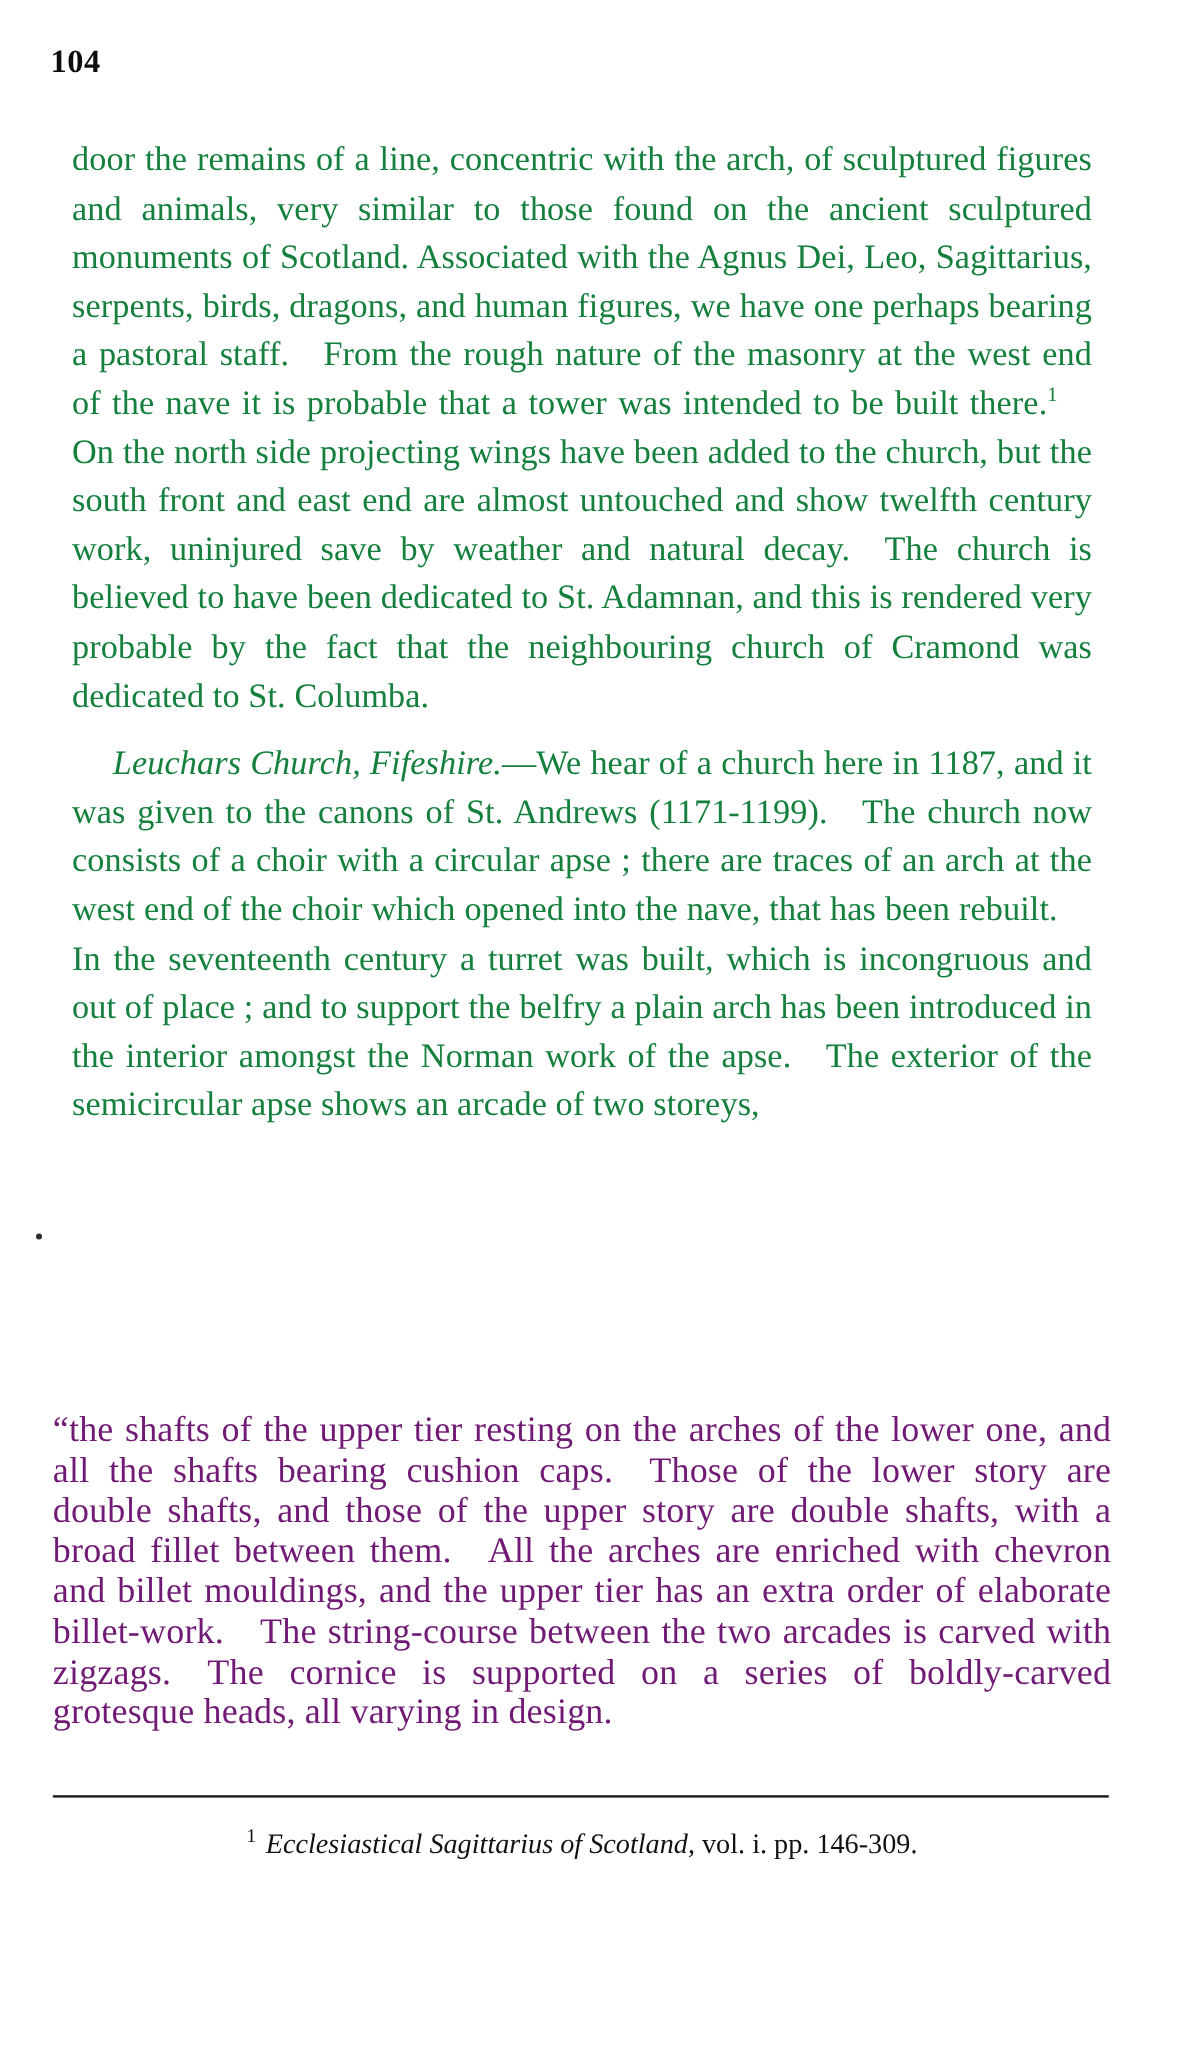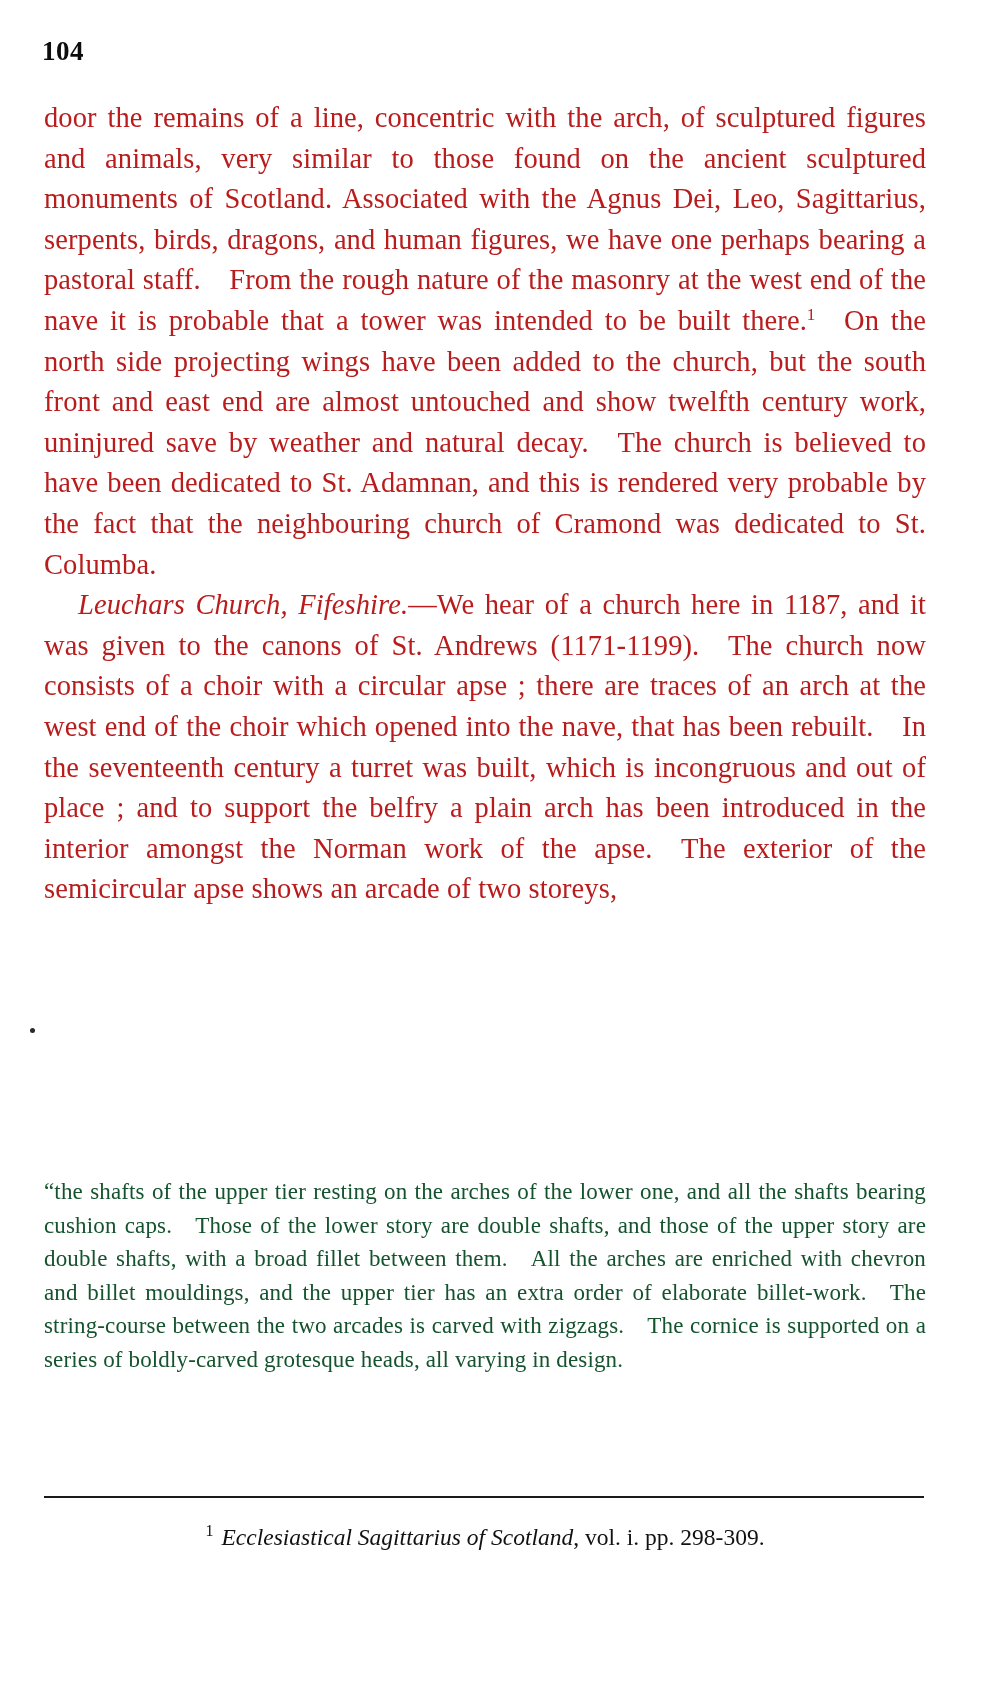--- a/index.html
+++ b/index.html
@@ -48,26 +48,26 @@
     color: #0d0d0d;
     padding-right: 60px;
   }
   .body-block {
     position: absolute;
     left: 40px;
     top: 98px;
     width: 882px;
   }
   p.main {
-    margin: 0;
+    margin: 16px;
     font-size: 28.5px;
     line-height: 40.6px;
     text-align: justify;
     text-justify: inter-word;
-    color: #b91c1c;
+    color: #15803d;
     letter-spacing: 0.1px;
   }
   p.main + p.main {
     margin-top: 0;
   }
   .indent {
     text-indent: 34px;
   }
   .sup {
     font-size: 17px;
@@ -78,25 +78,25 @@
     font-style: italic;
   }
   .quote-block {
     position: absolute;
     left: 40px;
     top: 1175px;
     width: 882px;
   }
   p.quote {
     margin: 0;
-    font-size: 23px;
+    font-size: 30px;
     line-height: 33.6px;
     text-align: justify;
     text-justify: inter-word;
-    color: #14532d;
+    color: #701a75;
     letter-spacing: 0.15px;
   }
   .rule {
     position: absolute;
     left: 40px;
     top: 1496px;
     width: 880px;
     height: 2px;
     background: #1a1a1a;
   }
@@ -144,15 +144,15 @@
   </div>
 
   <div class="margin-dot"></div>
 
   <div class="quote-block">
     <p class="quote">“the shafts of the upper tier resting on the arches of the lower one, and all the shafts bearing cushion caps. Those of the lower story are double shafts, and those of the upper story are double shafts, with a broad fillet between them. All the arches are enriched with chevron and billet mouldings, and the upper tier has an extra order of elaborate billet-work. The string-course between the two arcades is carved with zigzags. The cornice is supported on a series of boldly-carved grotesque heads, all varying in design.</p>
   </div>
 
   <div class="rule"></div>
 
-  <div class="footnote"><span class="fn-mark">1</span><span class="fn-title">Ecclesiastical Sagittarius of Scotland</span><span>, vol. i. pp. 298-309.</span></div>
+  <div class="footnote"><span class="fn-mark">1</span><span class="fn-title">Ecclesiastical Sagittarius of Scotland</span><span>, vol. i. pp. 146-309.</span></div>
 
 </div>
 
 </body></html>

